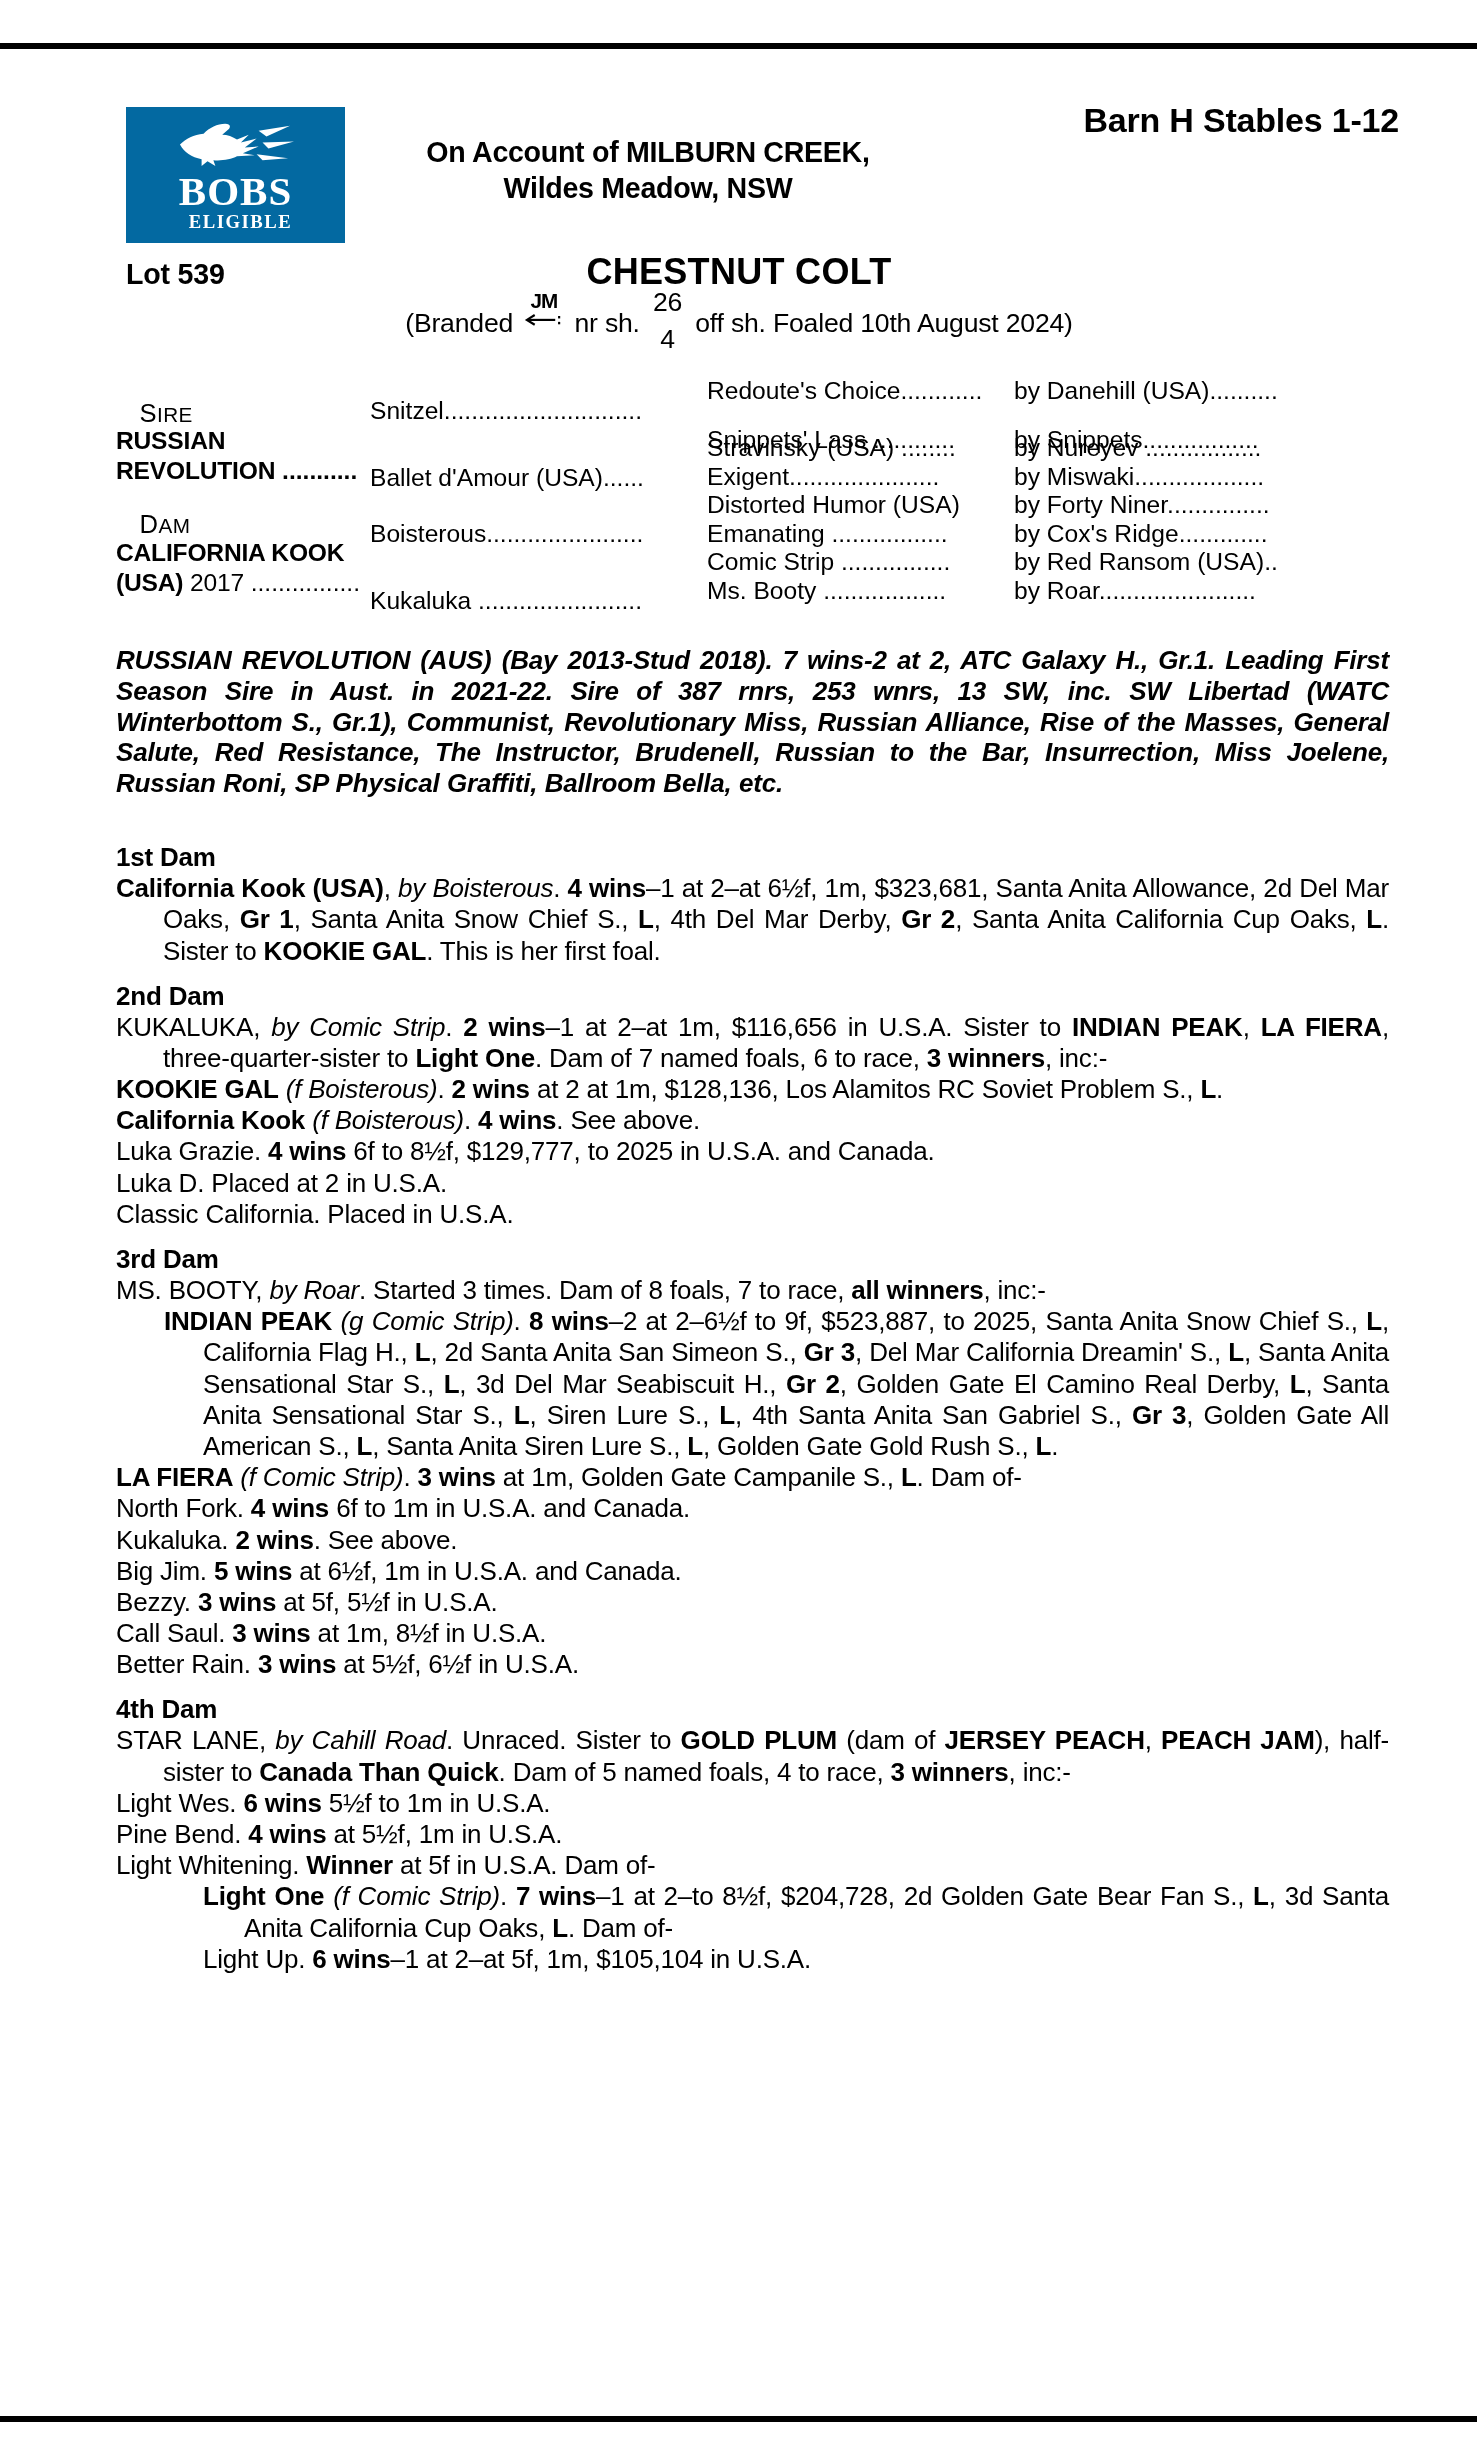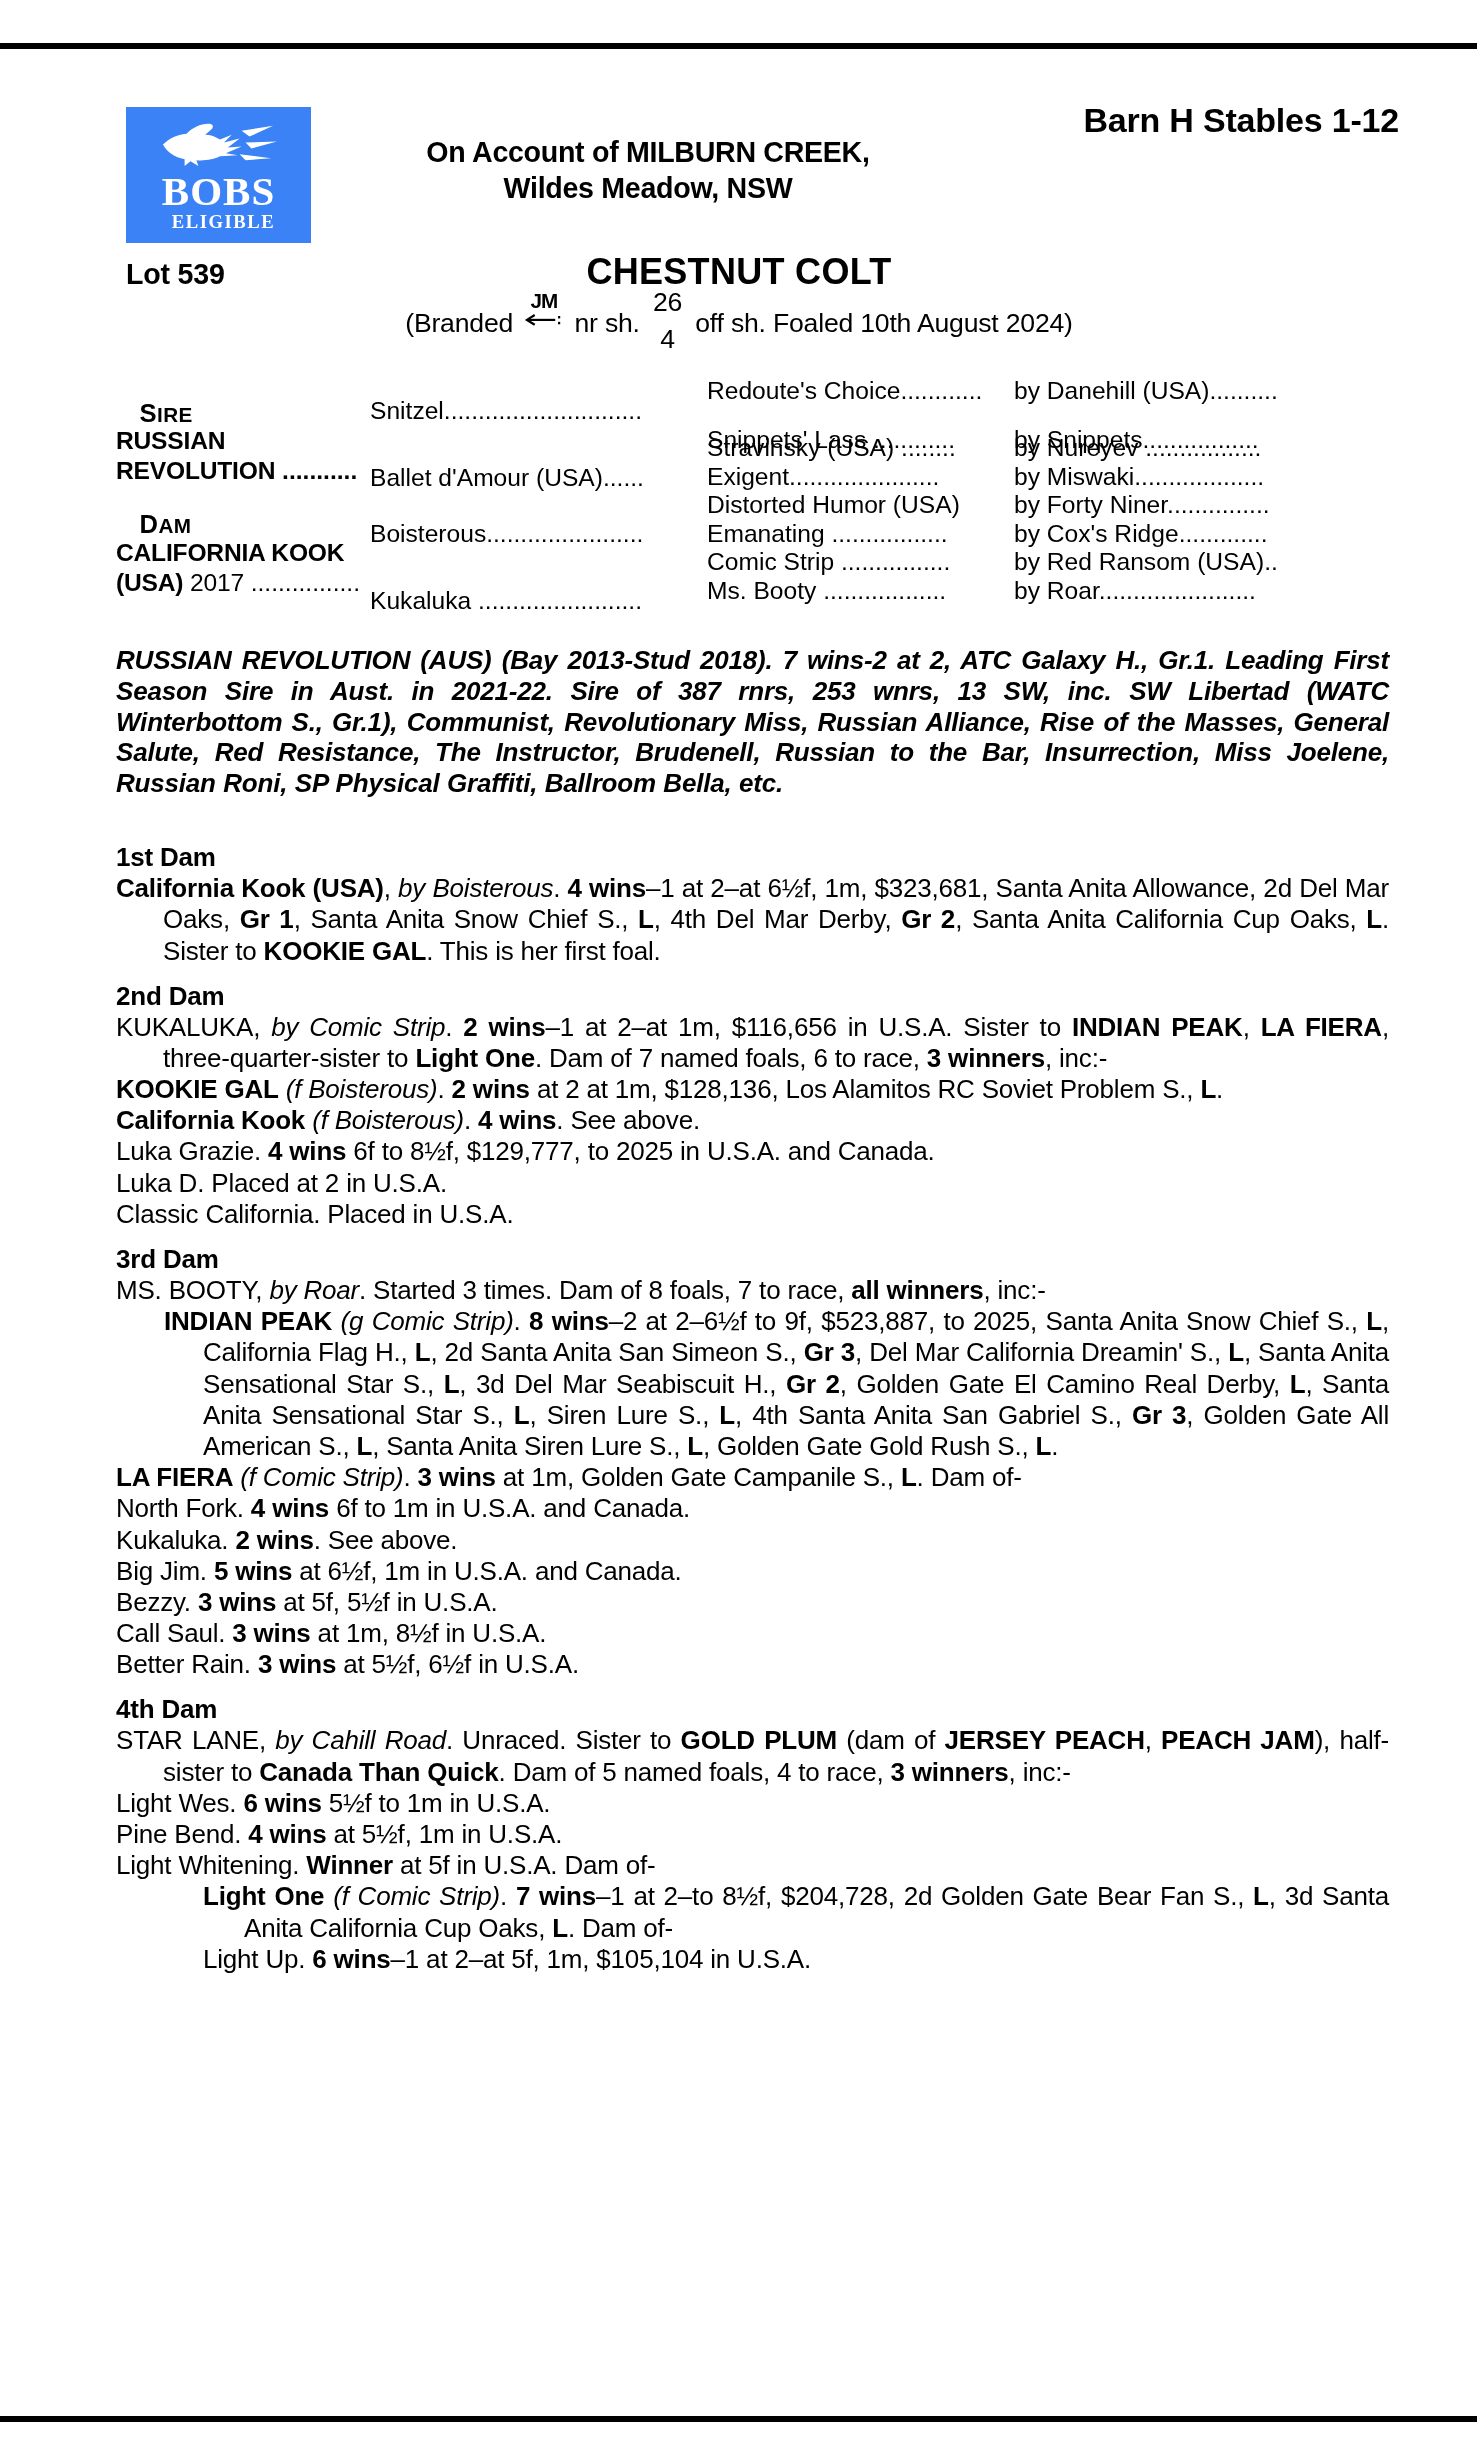--- a/index.html
+++ b/index.html
@@ -34,22 +34,22 @@
   
   .header {
     position: absolute;
     left: 0; top: 89px;
     width: 1478px;
     height: 296px;
   }
   .bobs-logo {
     position: absolute;
     left: 126px; top: 17.7px;
-    width: 185px; height: 136px;
-    background: #3b82f6;
+    width: 219px; height: 136px;
+    background: #0369a1;
     color: #fff;
     text-align: center;
     overflow: hidden;
   }
   .bobs-logo .horse {
     display: block;
     width: 128px; height: 57px;
     margin: 7.9px auto 0;
   }
   .bobs-logo .bobs-word {
@@ -191,21 +191,20 @@
   .ped-col4 {
     position: absolute;
     left: 898px; top: 0;
     width: 372px;
   }
   .smallcap-label {
     font-size: 20.7px;
     letter-spacing: 0.4px;
     display: inline-block;
     padding-left: 23.6px;
-    font-weight: bold;
   }
   .smallcap-label .bigc { font-size: 25.6px; }
   .sire-name, .dam-name {
     font-weight: 700;
     font-size: 24.6px;
     letter-spacing: -0.2px;
     line-height: 1.22;
   }
   .dam-name .yr { font-weight: 400; }
   .ped-g1-a { position: absolute; left: 0; top: 21.7px; width: 254px; }

